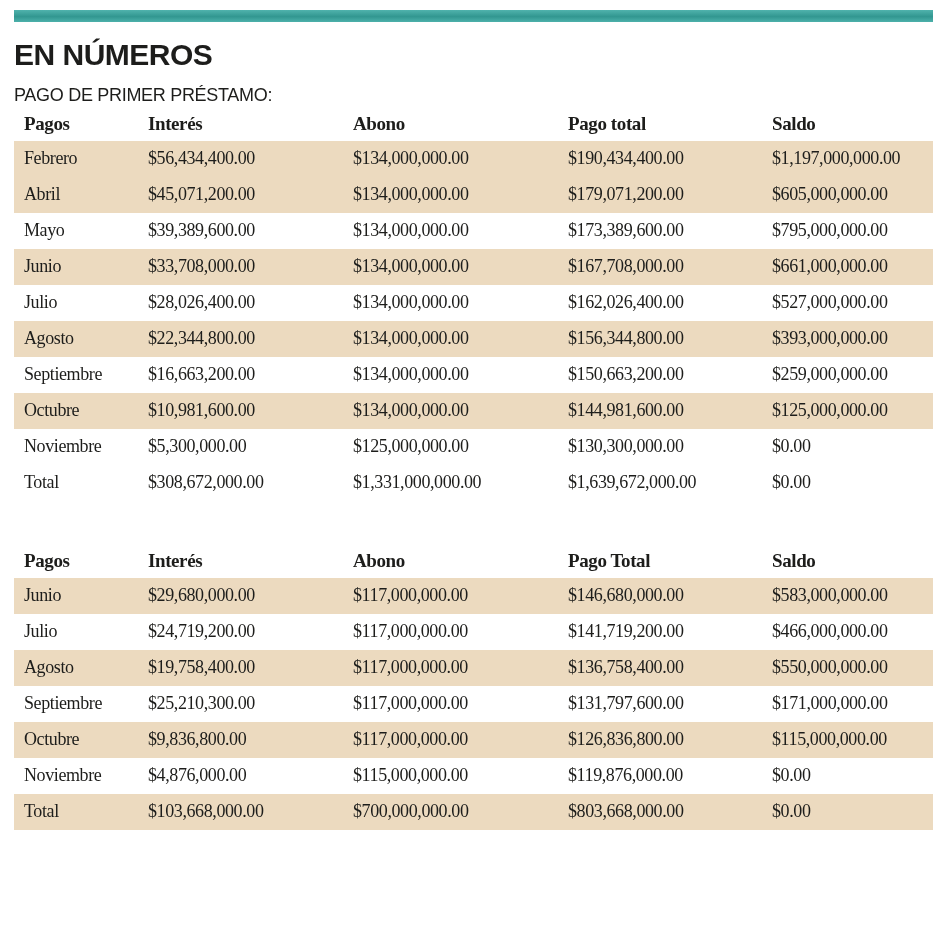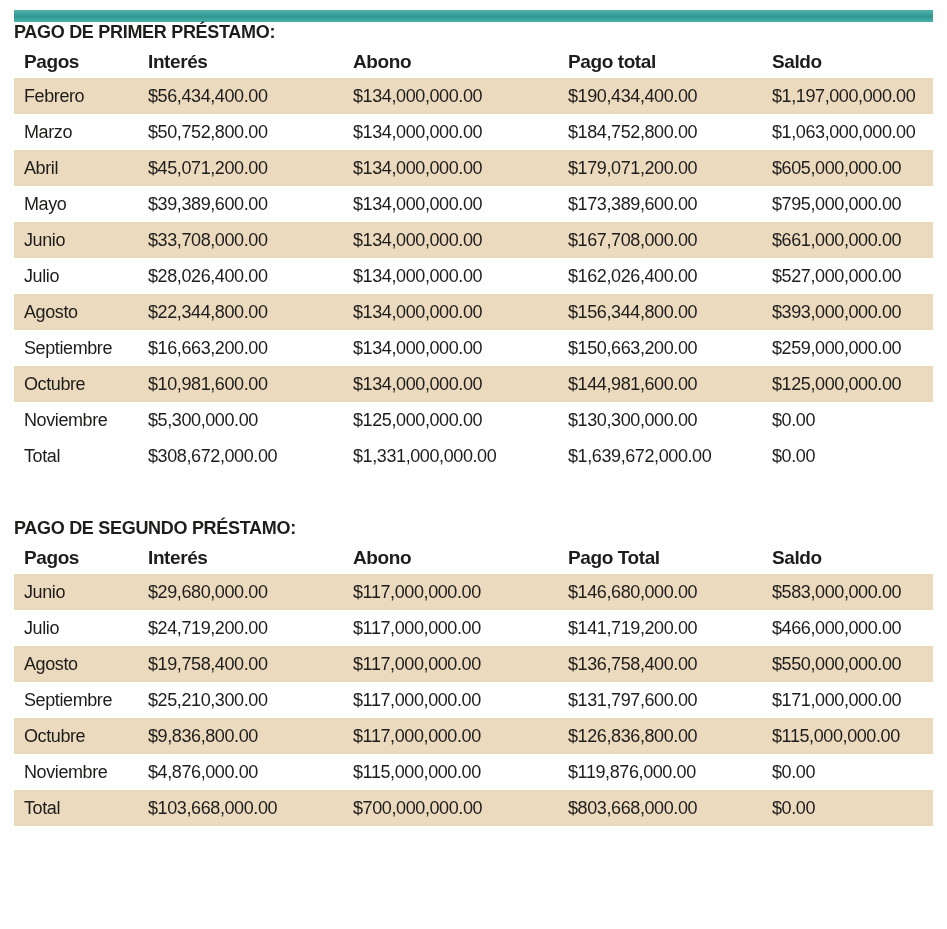--- a/index.html
+++ b/index.html
@@ -27,27 +27,28 @@
   .page-title{
     margin:17px 0 14px 0;
     font-size:30px;
     font-weight:bold;
     letter-spacing:-0.5px;
     line-height:1.05;
   }
   .table-caption{
     margin:0 0 2px 0;
     font-size:18px;
-    font-weight:700;
+    font-weight:400;
     letter-spacing:-0.3px;
   }
   table{
     border-collapse:collapse;
     table-layout:fixed;
     width:919px;
+    font-family:Liberation Serif, serif;
   }
   col.c1{width:124px}
   col.c2{width:205px}
   col.c3{width:215px}
   col.c4{width:204px}
   col.c5{width:171px}
   th{
     text-align:left;
     font-size:19px;
     font-weight:700;
@@ -68,20 +69,21 @@
   tr.stripe{background:var(--stripe);margin-top:20px;}
   .section-second{margin-top:44px;}
 </style>
 </head>
 <body>
 
 <div class="wrap">
 
   <div class="accent-bar"></div>
 
+  <h1 class="page-title">EN NÚMEROS</h1>
 
   <section>
     <p class="table-caption">PAGO DE PRIMER PRÉSTAMO:</p>
     <table>
       <colgroup>
           <col class="c1">
           <col class="c2">
           <col class="c3">
           <col class="c4">
           <col class="c5">
@@ -96,27 +98,20 @@
           </tr>
         </thead>
       <tbody>
           <tr class="stripe">
             <td>Febrero</td>
             <td>$56,434,400.00</td>
             <td>$134,000,000.00</td>
             <td>$190,434,400.00</td>
             <td>$1,197,000,000.00</td>
           </tr>
-          <tr>
-            <td>Marzo</td>
-            <td>$50,752,800.00</td>
-            <td>$134,000,000.00</td>
-            <td>$184,752,800.00</td>
-            <td>$1,063,000,000.00</td>
-          </tr>
           <tr class="stripe">
             <td>Abril</td>
             <td>$45,071,200.00</td>
             <td>$134,000,000.00</td>
             <td>$179,071,200.00</td>
             <td>$605,000,000.00</td>
           </tr>
           <tr>
             <td>Mayo</td>
             <td>$39,389,600.00</td>
@@ -171,21 +166,20 @@
             <td>$308,672,000.00</td>
             <td>$1,331,000,000.00</td>
             <td>$1,639,672,000.00</td>
             <td>$0.00</td>
           </tr>
         </tbody>
     </table>
   </section>
 
   <section class="section-second">
-    <p class="table-caption">PAGO DE SEGUNDO PRÉSTAMO:</p>
     <table>
       <colgroup>
           <col class="c1">
           <col class="c2">
           <col class="c3">
           <col class="c4">
           <col class="c5">
         </colgroup>
       <thead>
           <tr>

